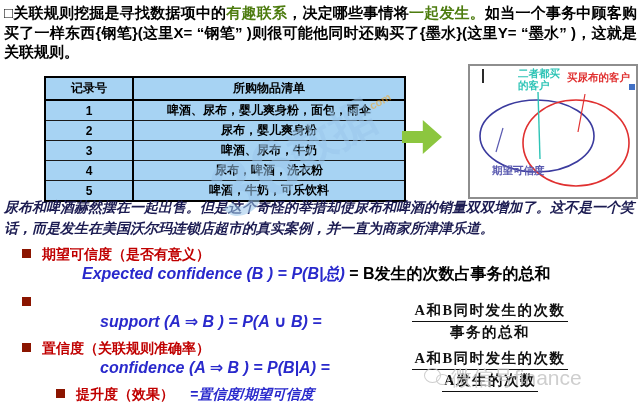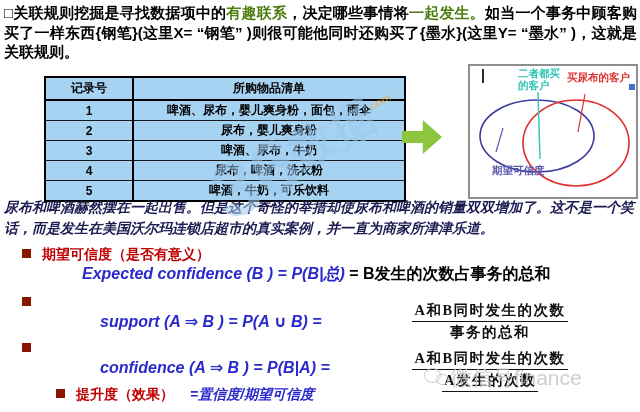--- a/index.html
+++ b/index.html
@@ -122,21 +122,21 @@
   <div class="formula" style="left:82px;top:264px;">
     <span>Expected  confidence (B ) =  P(B|总)</span><span class="blk"> = B发生的次数占事务的总和</span>
   </div>
 
   <div class="brow" style="top:294px;">
     <span class="bsq"></span>
   </div>
   <div class="formula" style="left:100px;top:312px;">support (A ⇒ B ) =  P(A ∪ B) =</div>
 
   <div class="brow" style="top:340px;">
-    <span class="bsq"></span>
+    <span class="bsq"></span><span>置信度（关联规则准确率）</span>
   </div>
   <div class="formula" style="left:100px;top:358px;">confidence (A ⇒ B ) =  P(B|A) =</div>
 
   <div class="brow" style="top:386px;padding-left:34px;">
     <span class="bsq"></span><span>提升度（效果）</span><span class="f4blue">=置信度/期望可信度</span>
   </div>
 
   <div class="frac" style="top:301px;">
     <span class="num">A和B同时发生的次数</span>
     <span class="den">事务的总和</span>

